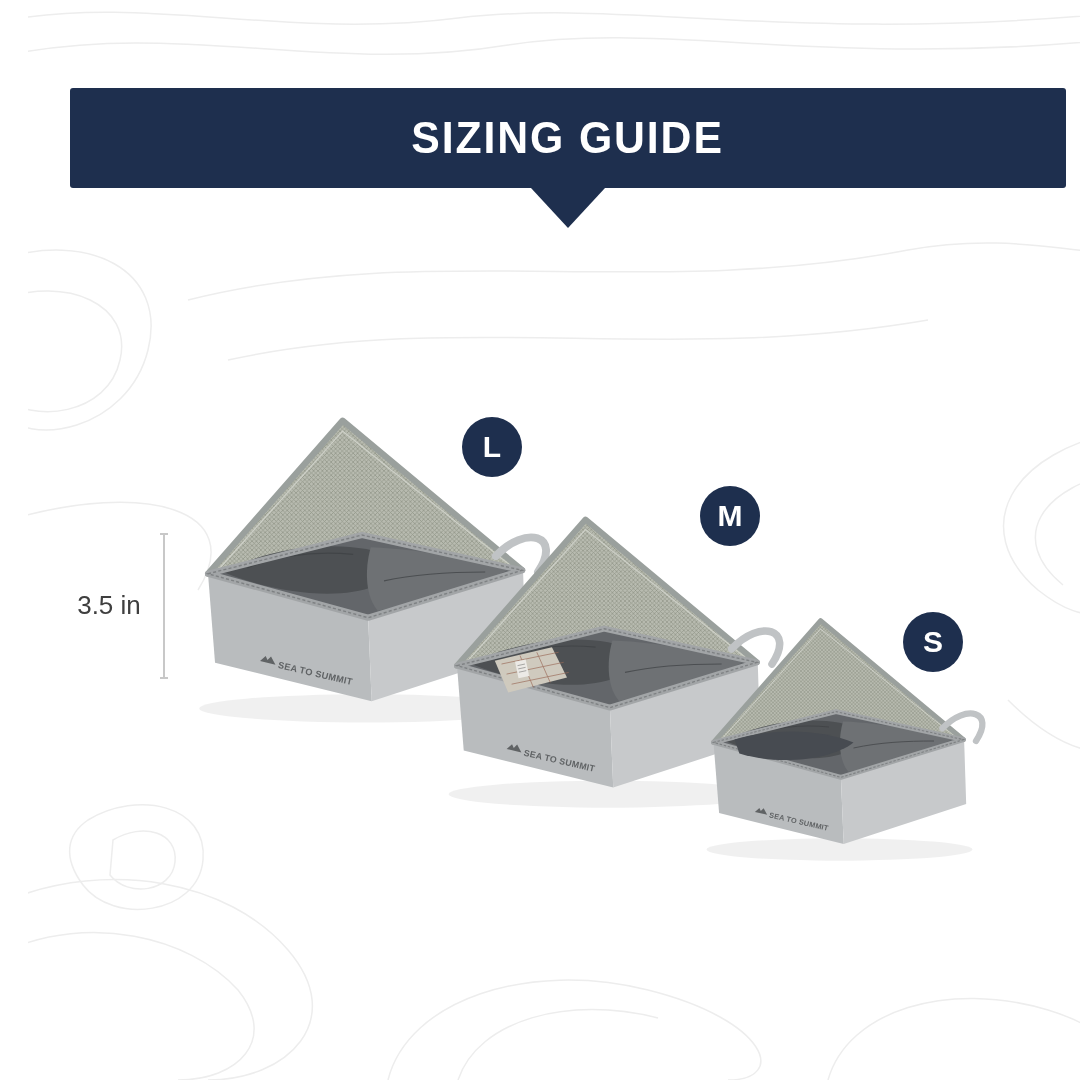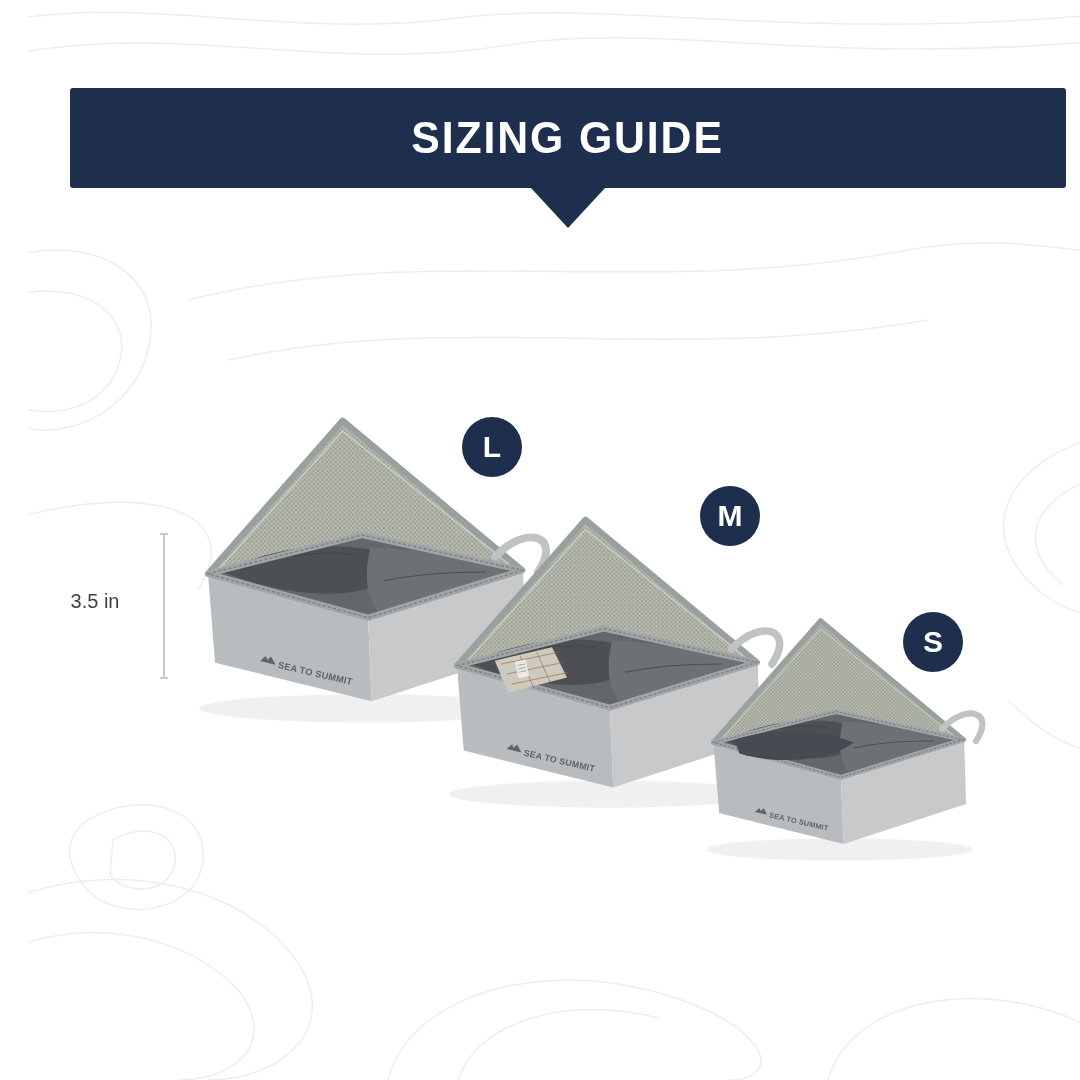--- a/index.html
+++ b/index.html
@@ -72,25 +72,25 @@
     font-size: 30px;
     font-weight: 700;
     z-index: 6;
   }
   .badge-l { left: 434px; top: 417px; }
   .badge-m { left: 672px; top: 486px; }
   .badge-s { left: 875px; top: 612px; }
   
   .dim-label {
     position: absolute;
-    left: 20px;
+    left: 34px;
     top: 590px;
     width: 94px;
     text-align: center;
-    font-size: 20px;
+    font-size: 26px;
     color: #3f3f3f;
     z-index: 6;
   }
   .dim-line {
     position: absolute;
     left: 135px;
     top: 533px;
     width: 2px;
     height: 146px;
     background: #c8c8c8;

